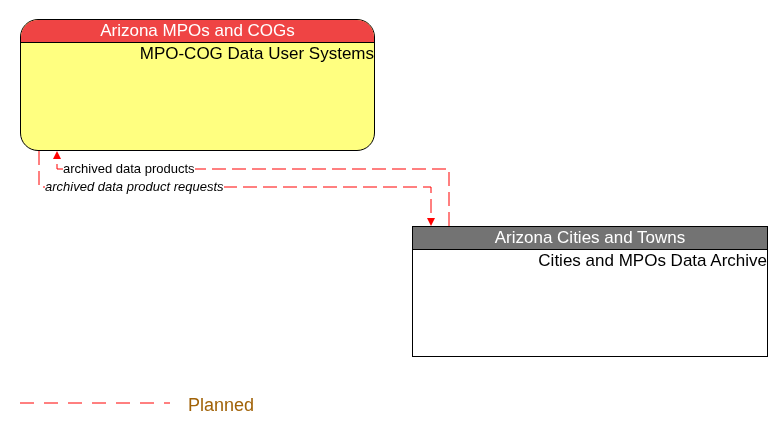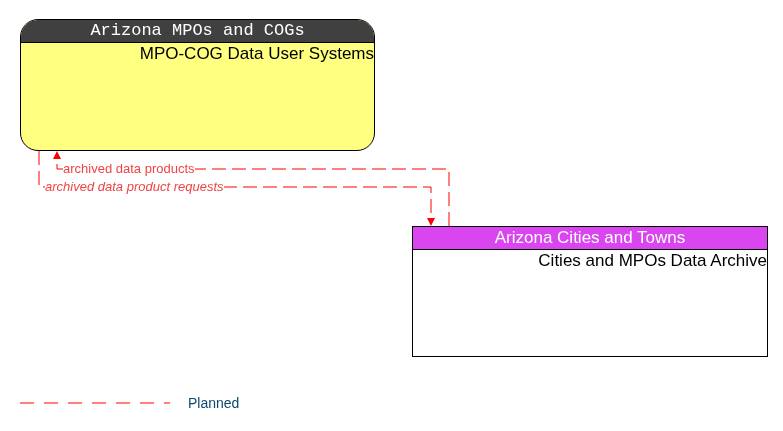--- a/index.html
+++ b/index.html
@@ -1,26 +1,26 @@
 <!DOCTYPE html>
 <html><head>
 <meta charset="utf-8">
 <style>
   html, body { margin:0; padding:0; background:#ffffff; }
   body { width:783px; height:431px; position:relative; overflow:hidden; font-family:"Liberation Sans", sans-serif; }
   .node { position:absolute; box-sizing:border-box; border:1px solid #000; overflow:hidden; }
   .node-header { text-align:center; color:#fff; font-size:17px; line-height:22px; height:22px; }
   .node-body { text-align:right; color:#000; font-size:17px; line-height:20px; padding-top:1px; }
   #mpo { left:20px; top:19px; width:355px; height:132px; border-radius:18px; background:#ffff80; }
-  #mpo .node-header { background:#404040; border-bottom:1px solid #000;font-family:Liberation Mono, monospace; }
+  #mpo .node-header { background:#ef4444; border-bottom:1px solid #000; }
   #cities { left:412px; top:226px; width:356px; height:131px; background:#ffffff; }
-  #cities .node-header { background:#d946ef; border-bottom:1px solid #000; }
+  #cities .node-header { background:#737373; border-bottom:1px solid #000; }
   svg.flows { position:absolute; left:0; top:0; }
-  .flow-label { position:absolute; color:#ef4444; font-size:13px; line-height:14px; background:#fff; white-space:nowrap; }
-  .legend-label { position:absolute; color:#0c4a6e; font-size:14px; left:188px; top:395px; }
+  .flow-label { position:absolute; color:#000000; font-size:13px; line-height:14px; background:#fff; white-space:nowrap; }
+  .legend-label { position:absolute; color:#a16207; font-size:18px; left:188px; top:395px; }
 </style>
 </head>
 <body>
 
 <svg class="flows" width="783" height="431">
 
   <polyline points="449,226 449,169 57,169 57,158" fill="none" stroke="#ff0000" stroke-width="1" stroke-dasharray="14,6"></polyline>
   <polygon points="57,151 53,159 61,159" fill="#ff0000"></polygon>
 
   <polyline points="39,151 39,187 431,187 431,218" fill="none" stroke="#ff0000" stroke-width="1" stroke-dasharray="14,6"></polyline>

